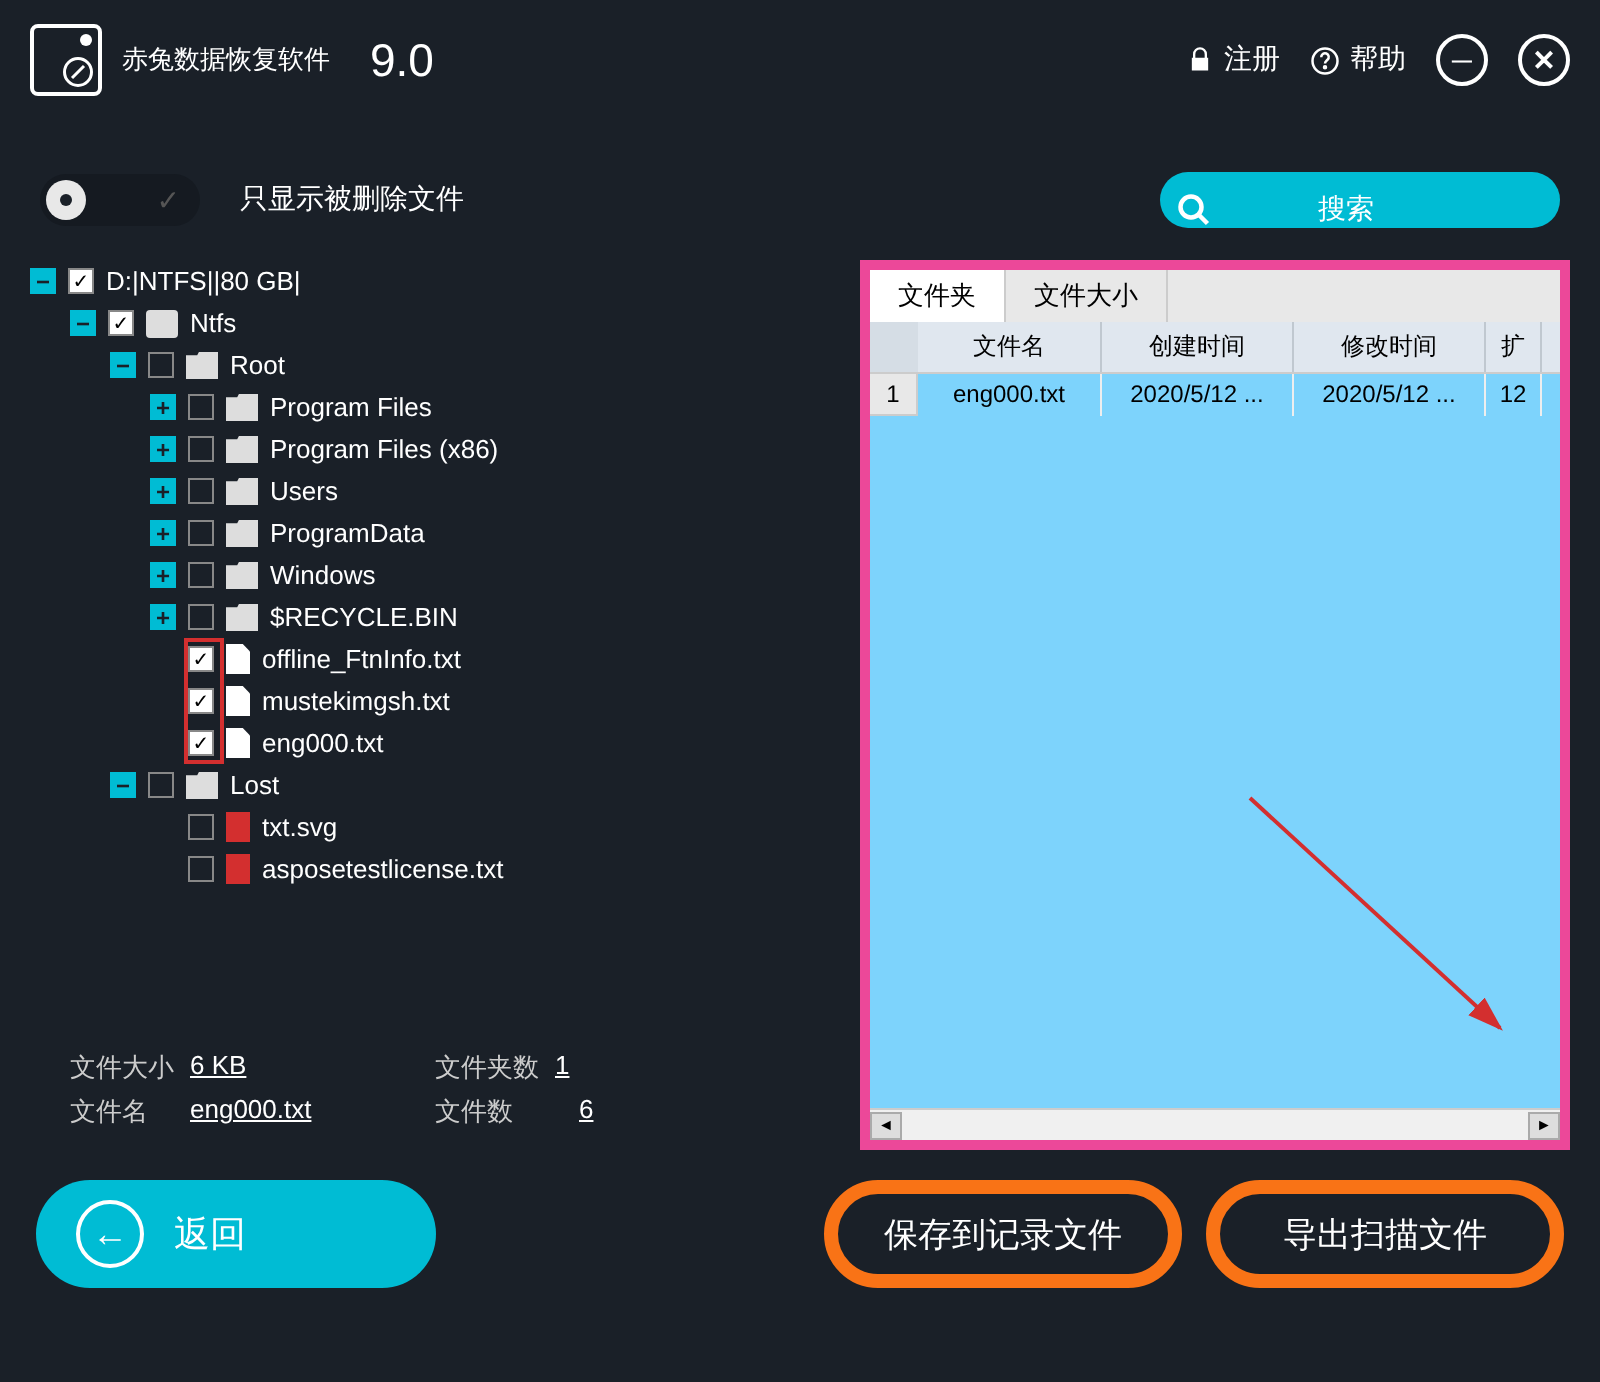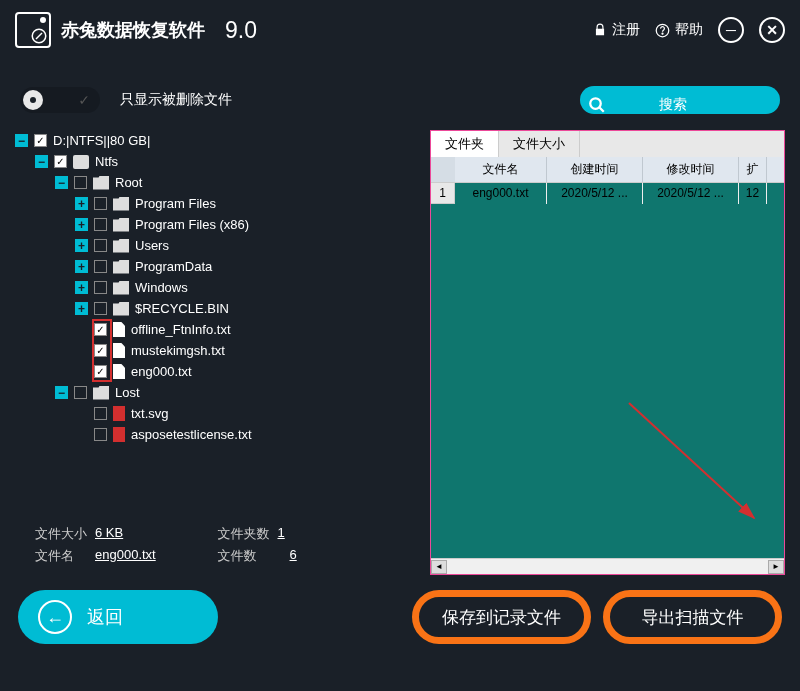--- a/index.html
+++ b/index.html
@@ -3,21 +3,21 @@
 <meta charset="utf-8">
 <style>
   * { box-sizing: border-box; margin: 0; padding: 0; font-family: "Microsoft YaHei", Arial, sans-serif; }
   body { background: #1a2028; width: 800px; height: 691px; overflow: hidden; color: #fff; }
   
   
   .header { height: 60px; display: flex; align-items: center; padding: 0 15px; }
   .logo { width: 36px; height: 36px; border: 2px solid #fff; border-radius: 4px; position: relative; margin-right: 10px; }
   .logo::before { content: ""; position: absolute; top: 3px; right: 3px; width: 6px; height: 6px; border-radius: 50%; background: #fff; }
   .logo svg { position: absolute; bottom: 1px; right: 1px; }
-  .app-title { font-size: 18px; font-weight: 700; }
+  .app-title { font-size: 13px; font-weight: 400; }
   .version { font-size: 23px; margin-left: 20px; text-align: center; }
   .header-right { margin-left: auto; display: flex; align-items: center; gap: 15px; }
   .hdr-btn { display: flex; align-items: center; gap: 5px; font-size: 14px; cursor: pointer; }
   .circ-btn { width: 26px; height: 26px; border: 2px solid #fff; border-radius: 50%; display: flex; align-items: center; justify-content: center; cursor: pointer; font-size: 14px; font-weight: bold; }
   
   
   .toolbar { height: 40px; display: flex; align-items: center; padding: 0 20px 0 20px; margin: 20px 0 10px; }
   .toggle-wrap { width: 80px; height: 26px; background: #151a21; border-radius: 13px; display: flex; align-items: center; position: relative; margin-right: 20px; }
   .toggle-knob { width: 20px; height: 20px; background: #e8e8e8; border-radius: 50%; position: absolute; left: 3px; display: flex; align-items: center; justify-content: center; }
   .toggle-knob::after { content:""; width:6px; height:6px; background:#1a2028; border-radius:50%; }
@@ -49,21 +49,21 @@
   .highlight-group { position: relative; }
   .hl-rect { position: absolute; left: 77px; top: 0; width: 20px; height: 63px; border: 2px solid #d32f2f; pointer-events:none; }
 
   
   .stats { display: flex; flex-wrap: wrap; font-size: 13px; padding: 10px 20px; gap: 4px 0; align-items: flex-end; }
   .stat { width: 50%; display: flex; }
   .stat-k { width: 60px; color: #ccc; }
   .stat-v { color: #fff; text-decoration: underline; }
   
   
-  .preview { width: 355px; background: #0f766e; color: #000; display: flex; flex-direction: column; border: 1px solid #ec4899; }
+  .preview { width: 355px; background: #7dd3fc; color: #000; display: flex; flex-direction: column; border: 5px solid #ec4899; }
   .tabs { display: flex; background: #e8e8e8; }
   .tab { padding: 4px 14px; font-size: 13px; cursor: pointer; border-right: 1px solid #ccc; }
   .tab.active { background: #fff; }
   .grid-head { display: flex; background: #e0e7ef; font-size: 12px; border-bottom: 1px solid #ccc; }
   .grid-head .rownum { width: 24px; background: #d5dde5; }
   .gh { padding: 4px 6px; text-align: center; border-right: 1px solid #c0c8d0; }
   .grid-body { flex: 1; overflow: hidden; position: relative; }
   .grid-row { display: flex; font-size: 12px; }
   .grid-row .rownum { width: 24px; background: #e8e8e8; text-align: center; padding: 3px 0; border-right: 1px solid #ccc; border-bottom: 1px solid #ccc; }
   .gc { padding: 3px 6px; border-right: 1px solid #eee; text-align: center; overflow: hidden; white-space: nowrap; }

